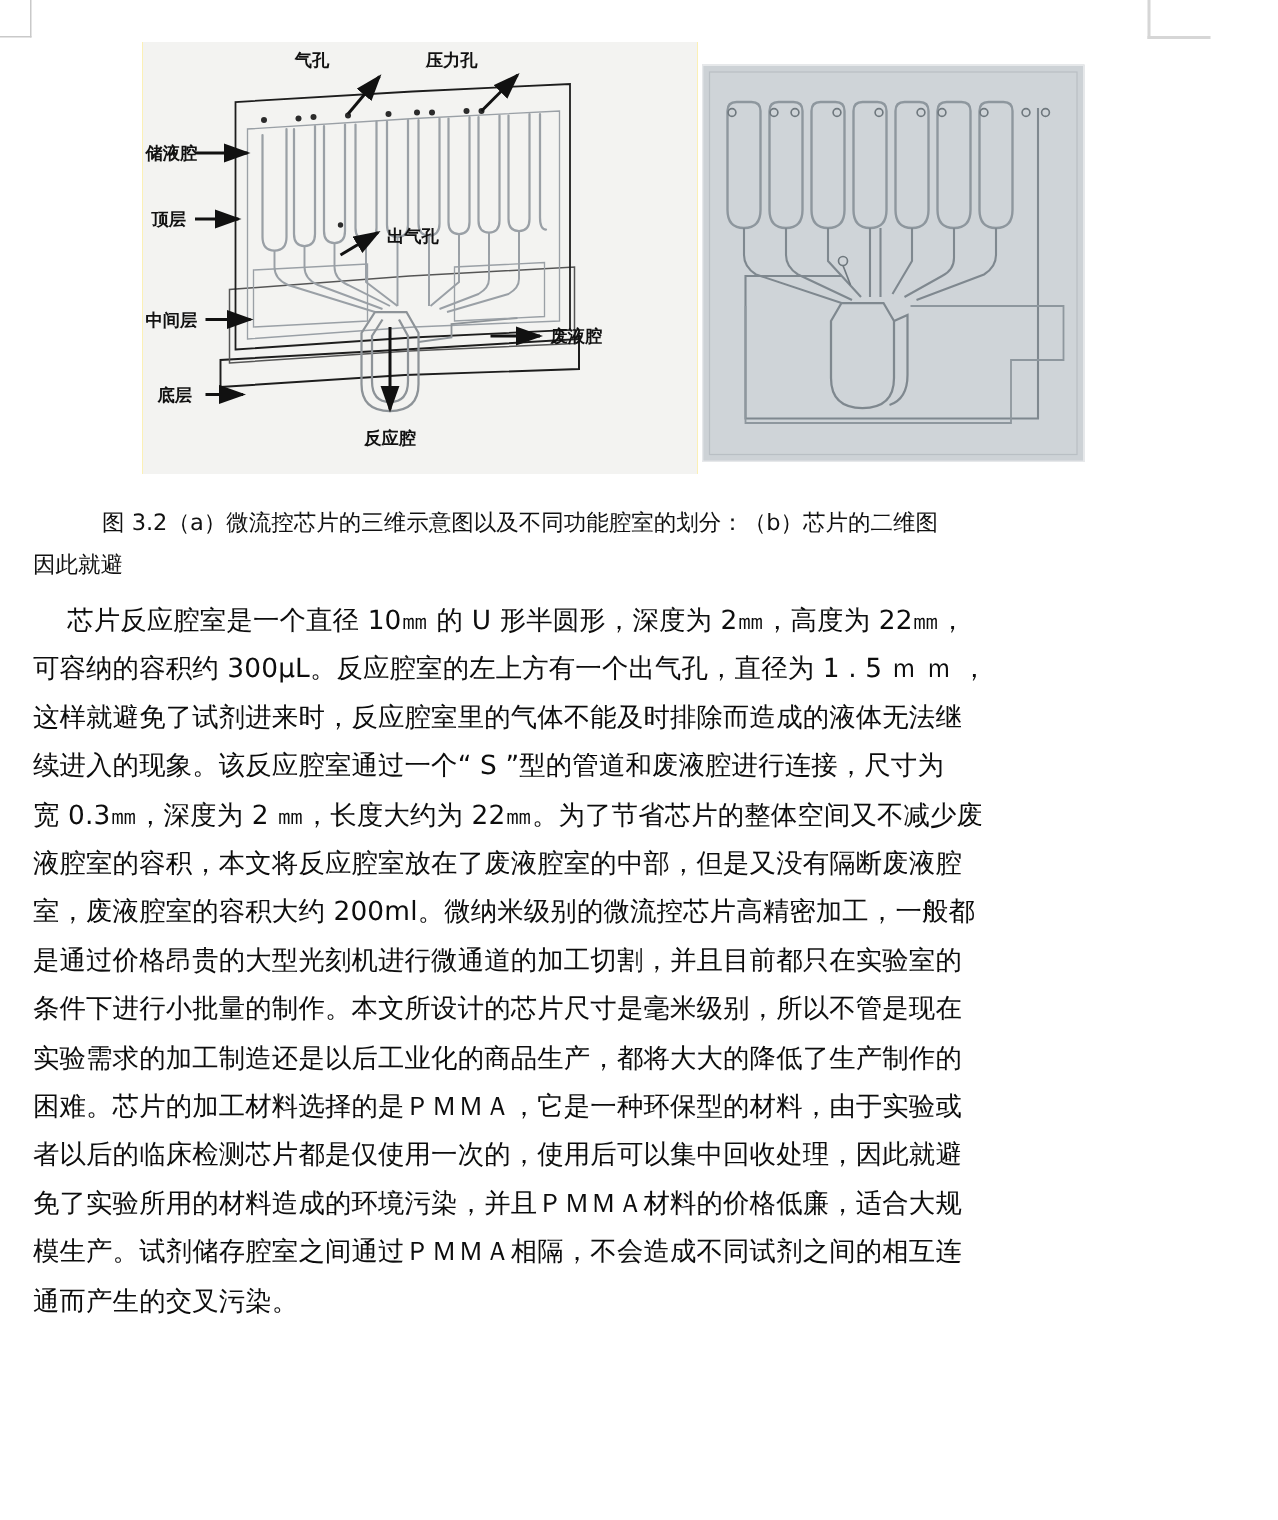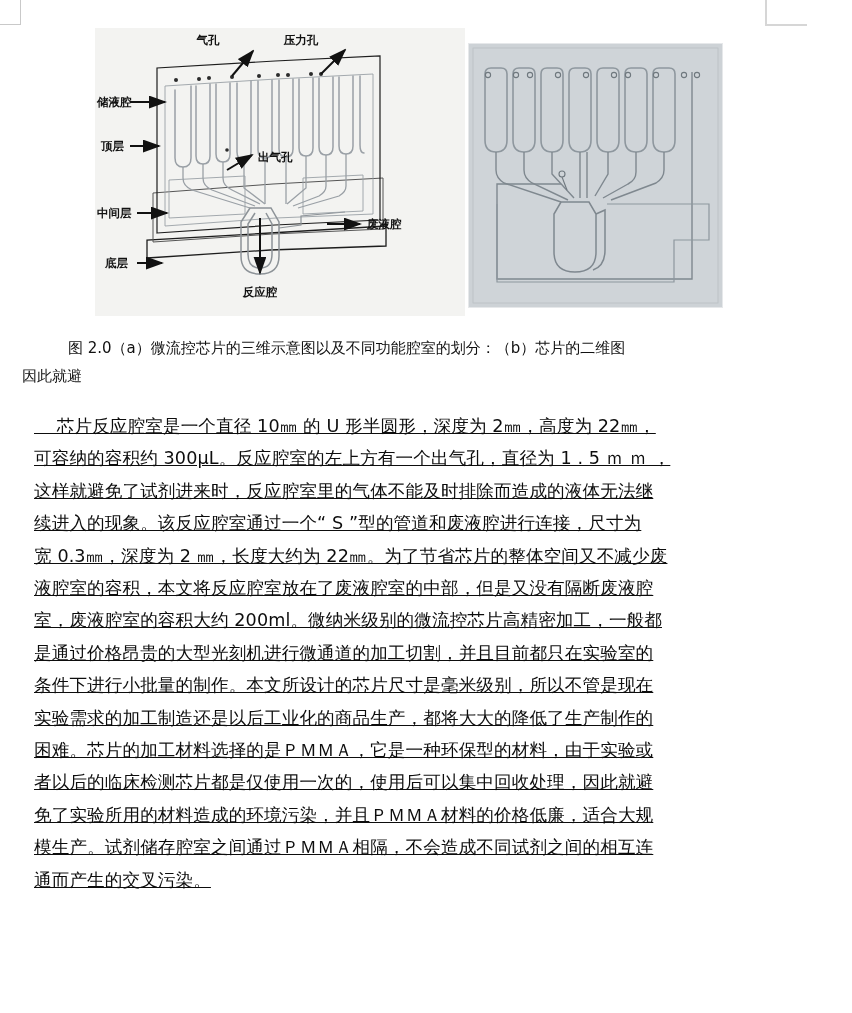--- a/index.html
+++ b/index.html
@@ -89,30 +89,29 @@
   #caption .indent { display: inline-block; width: 46px; }
 
   
   #body-text {
     position: absolute;
     left: 22px;
     top: 398px;
     width: 812px;
   }
   #body-text p {
-    margin: 12px;
+    margin: 0;
     font-family: "DejaVu Sans", "Liberation Sans", sans-serif;
     font-size: 17.6px;
     line-height: 32.4px;
     color: #0d0d0d;
     text-align: justify;
     text-align-last: left;
     letter-spacing: 0.1px;
     white-space: pre-wrap;
-    text-decoration: underline;
   }
   #body-text p .line {
     display: block;
     white-space: pre;
   }
 </style>
 </head>
 <body>
 
 <div class="crop-mark" id="crop-tl"></div>
@@ -276,19 +275,19 @@
       </g>
 
       <g fill="none" stroke="#8e979e" stroke-width="1.2">
         <path d="M28 160 L28 238 L205 238 L205 196 L240 196 L240 160 L138 160"></path>
       </g>
     </svg>
   </div>
 </div>
 
 <div id="caption">
-  <span class="indent"></span><span>图 2.0（a）微流控芯片的三维示意图以及不同功能腔室的划分：（b）芯片的二维图</span><br>
+  <span class="indent"></span><span>图 3.2（a）微流控芯片的三维示意图以及不同功能腔室的划分：（b）芯片的二维图</span><br>
   <span>因此就避</span>
 </div>
 
 <div id="body-text">
   <p><span class="line">    芯片反应腔室是一个直径 10㎜ 的 U 形半圆形，深度为 2㎜，高度为 22㎜，</span><span class="line">可容纳的容积约 300μL。反应腔室的左上方有一个出气孔，直径为 1 . 5 ｍ ｍ ，</span><span class="line">这样就避免了试剂进来时，反应腔室里的气体不能及时排除而造成的液体无法继</span><span class="line">续进入的现象。该反应腔室通过一个“ S ”型的管道和废液腔进行连接，尺寸为</span><span class="line">宽 0.3㎜，深度为 2 ㎜，长度大约为 22㎜。为了节省芯片的整体空间又不减少废</span><span class="line">液腔室的容积，本文将反应腔室放在了废液腔室的中部，但是又没有隔断废液腔</span><span class="line">室，废液腔室的容积大约 200ml。微纳米级别的微流控芯片高精密加工，一般都</span><span class="line">是通过价格昂贵的大型光刻机进行微通道的加工切割，并且目前都只在实验室的</span><span class="line">条件下进行小批量的制作。本文所设计的芯片尺寸是毫米级别，所以不管是现在</span><span class="line">实验需求的加工制造还是以后工业化的商品生产，都将大大的降低了生产制作的</span><span class="line">困难。芯片的加工材料选择的是ＰＭＭＡ，它是一种环保型的材料，由于实验或</span><span class="line">者以后的临床检测芯片都是仅使用一次的，使用后可以集中回收处理，因此就避</span><span class="line">免了实验所用的材料造成的环境污染，并且ＰＭＭＡ材料的价格低廉，适合大规</span><span class="line">模生产。试剂储存腔室之间通过ＰＭＭＡ相隔，不会造成不同试剂之间的相互连</span><span class="line">通而产生的交叉污染。</span></p>
 </div>
 
 </body></html>

